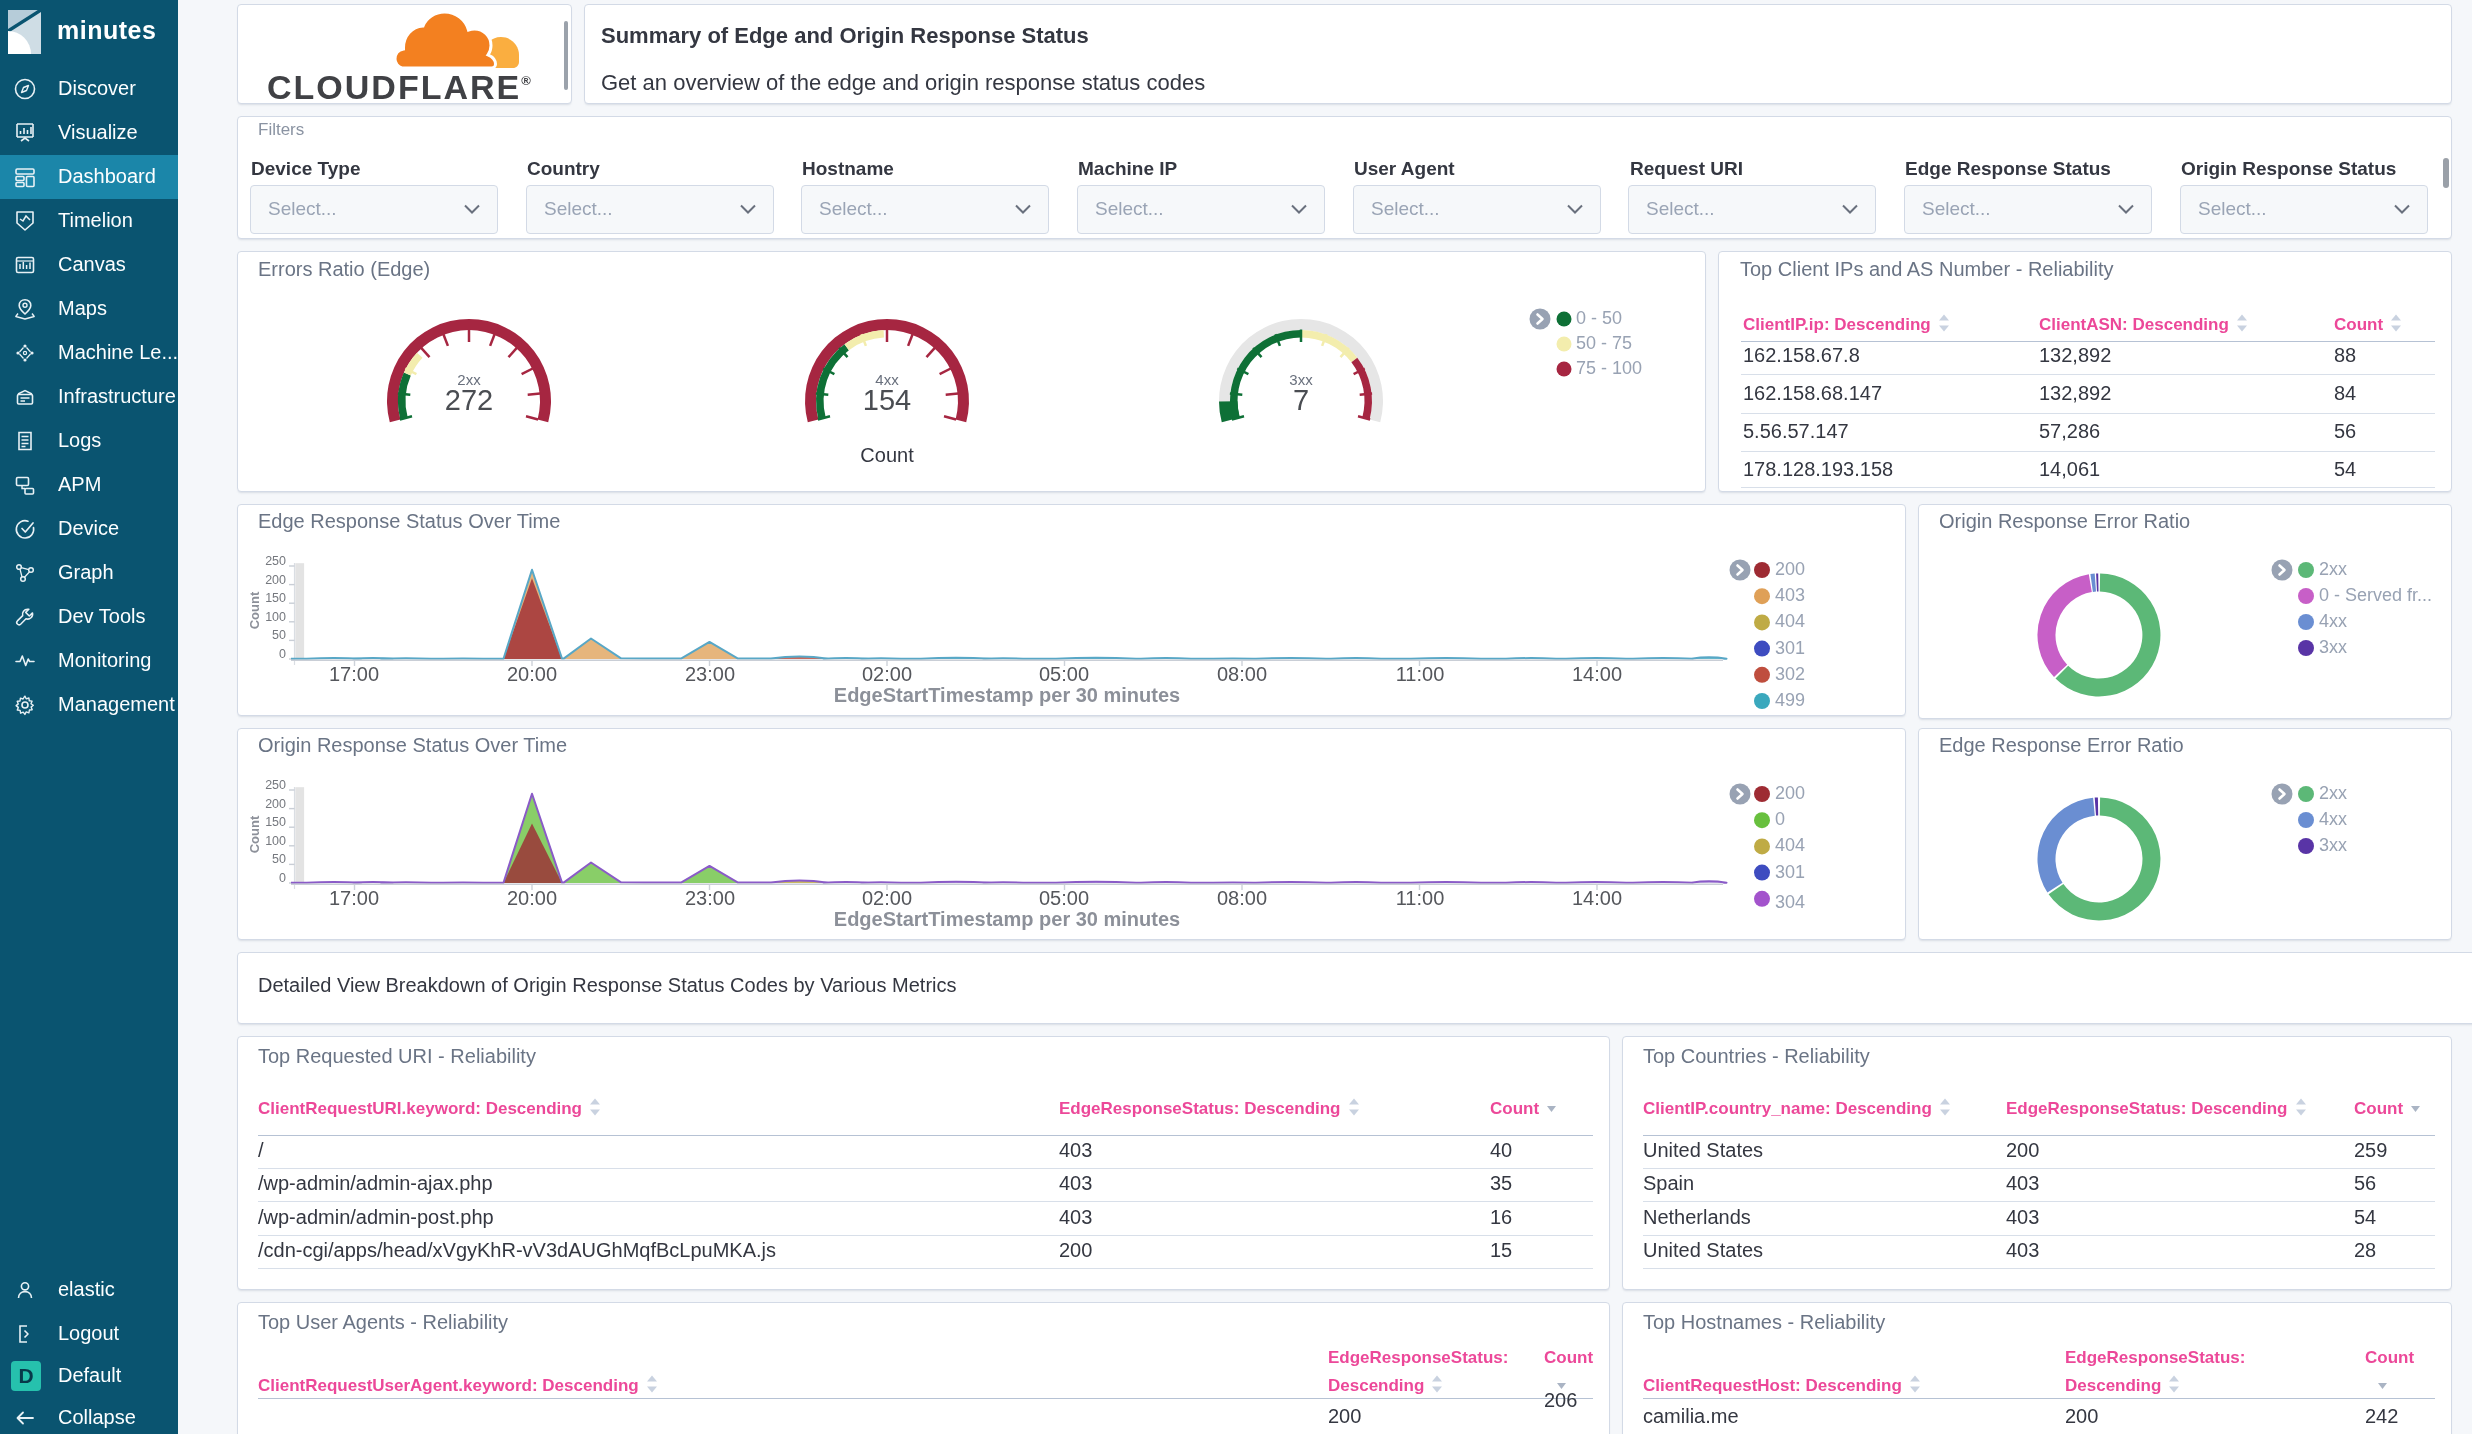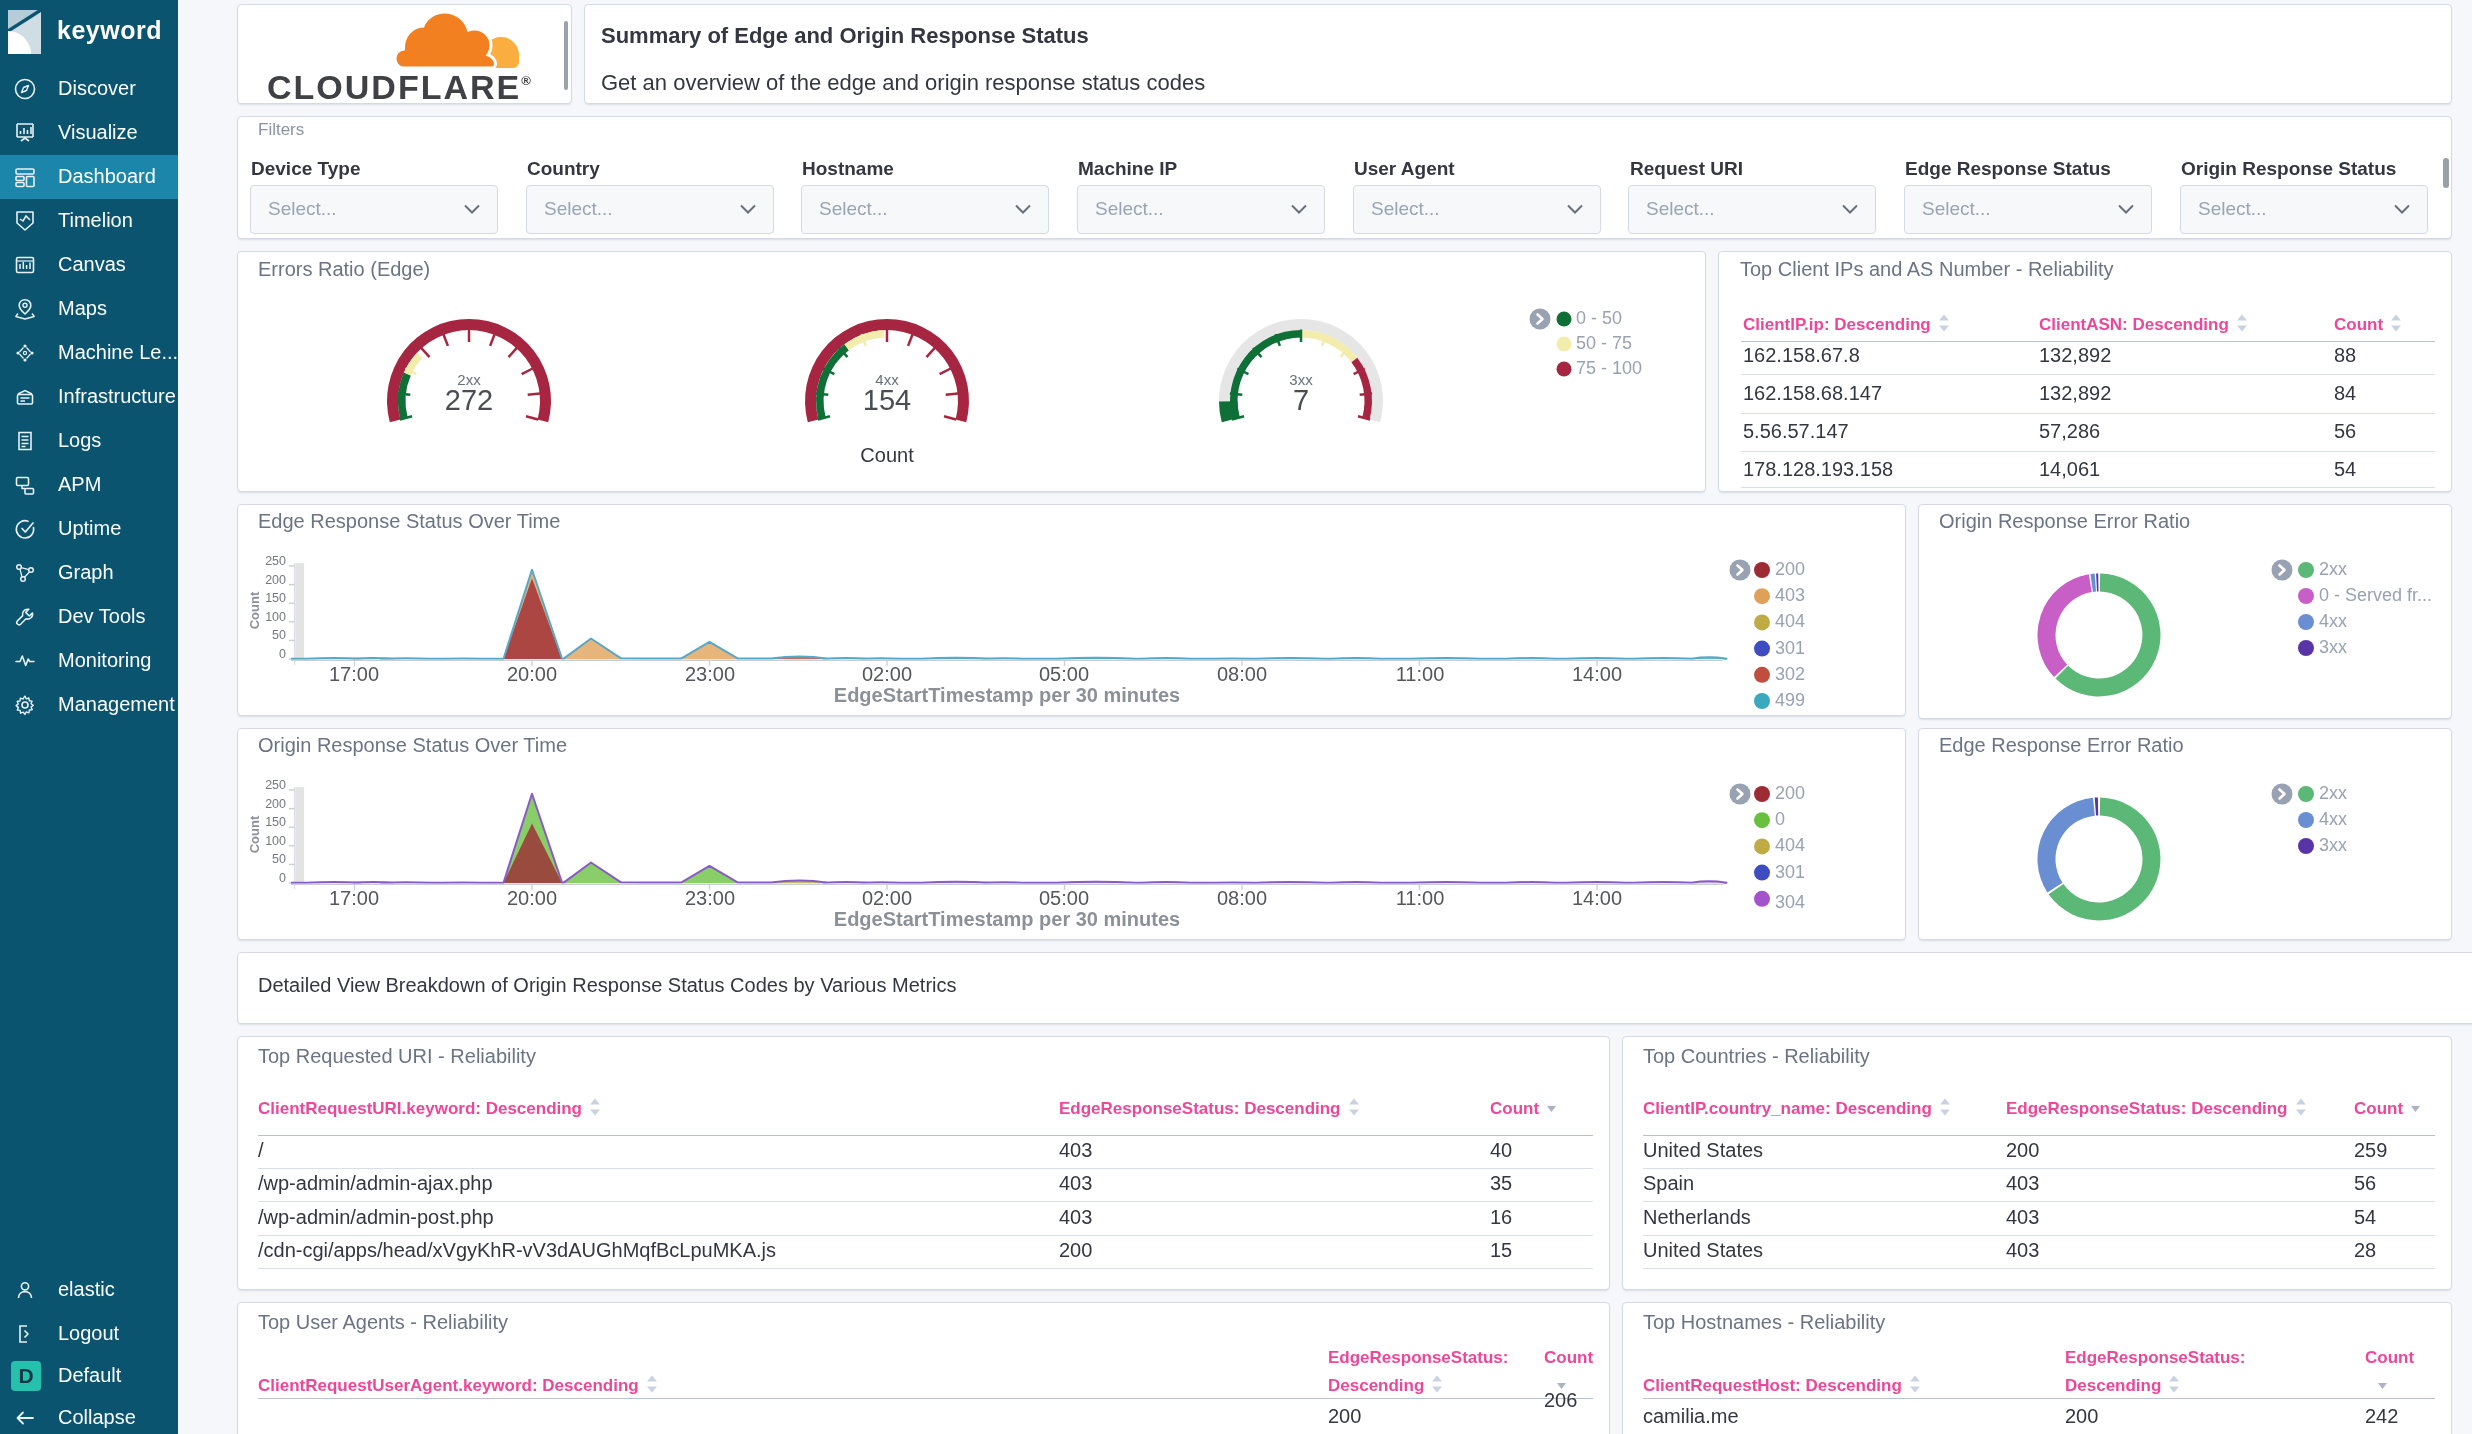--- a/index.html
+++ b/index.html
@@ -22,21 +22,21 @@
 .hrule { position:absolute; height:1px; background:#b6c2d4; }
 </style></head><body>
 
 <div id="sidebar">
 <svg class="abs" style="left:8px;top:10px" width="33" height="44" viewBox="0 0 33 44">
 <rect width="33" height="44" fill="#cfdde5"></rect>
 <path d="M0 0 L33 0 L0 21 Z" fill="#b6ccd9"></path>
 <line x1="33" y1="0" x2="0" y2="21" stroke="#0a5470" stroke-width="3.4"></line>
 <path d="M0 21 A23 23 0 0 1 23 44 L0 44 Z" fill="#ffffff"></path>
 </svg>
-<div class="abs" style="left:57px;top:16px;font-size:25px;font-weight:bold;color:#fff;letter-spacing:0.5px">keyword</div>
+<div class="abs" style="left:57px;top:16px;font-size:25px;font-weight:bold;color:#fff;letter-spacing:0.5px">minutes</div>
 <div class="nav" style="top:67px">
       <svg width="24" height="24" viewBox="0 0 24 24">
         <circle cx="12" cy="12" r="9.5" fill="none" stroke="#e8f1f5" stroke-width="1.6"></circle>
         <path d="M15.5 8.5 L13.5 13.5 L8.5 15.5 L10.5 10.5 Z" fill="none" stroke="#e8f1f5" stroke-width="1.4" stroke-linejoin="round"></path>
       </svg>
       <span class="lbl">Discover</span>
     </div>
 <div class="nav" style="top:111px">
       <svg width="24" height="24" viewBox="0 0 24 24">
         <path d="M4 3 H20 M4 3 V16 M20 3 V16 M4 16 H20" stroke="#e8f1f5" stroke-width="1.6" fill="none"></path>
@@ -109,21 +109,21 @@
         <path d="M9 12.5 V15.5 H12" fill="none" stroke="#e8f1f5" stroke-width="1.4"></path>
         <rect x="12" y="15.5" width="8.5" height="5.5" rx="1" fill="none" stroke="#e8f1f5" stroke-width="1.6"></rect>
       </svg>
       <span class="lbl">APM</span>
     </div>
 <div class="nav" style="top:507px">
       <svg width="24" height="24" viewBox="0 0 24 24">
         <path d="M20.5 10.5 A 8.7 8.7 0 1 1 15 4.2" fill="none" stroke="#e8f1f5" stroke-width="1.6" stroke-linecap="round"></path>
         <path d="M9 11.5 L12.3 15 L20 6" fill="none" stroke="#e8f1f5" stroke-width="1.7" stroke-linecap="round" stroke-linejoin="round"></path>
       </svg>
-      <span class="lbl">Uptime</span>
+      <span class="lbl">Device</span>
     </div>
 <div class="nav" style="top:551px">
       <svg width="24" height="24" viewBox="0 0 24 24">
         <circle cx="6" cy="6" r="2.3" fill="none" stroke="#e8f1f5" stroke-width="1.5"></circle>
         <circle cx="18" cy="9" r="2.3" fill="none" stroke="#e8f1f5" stroke-width="1.5"></circle>
         <circle cx="10" cy="18" r="2.3" fill="none" stroke="#e8f1f5" stroke-width="1.5"></circle>
         <path d="M8.2 6.7 L15.8 8.6 M9 16 L7 8.2 M11.5 16.2 L16.6 10.8" stroke="#e8f1f5" stroke-width="1.3"></path>
       </svg>
       <span class="lbl">Graph</span>
     </div>

